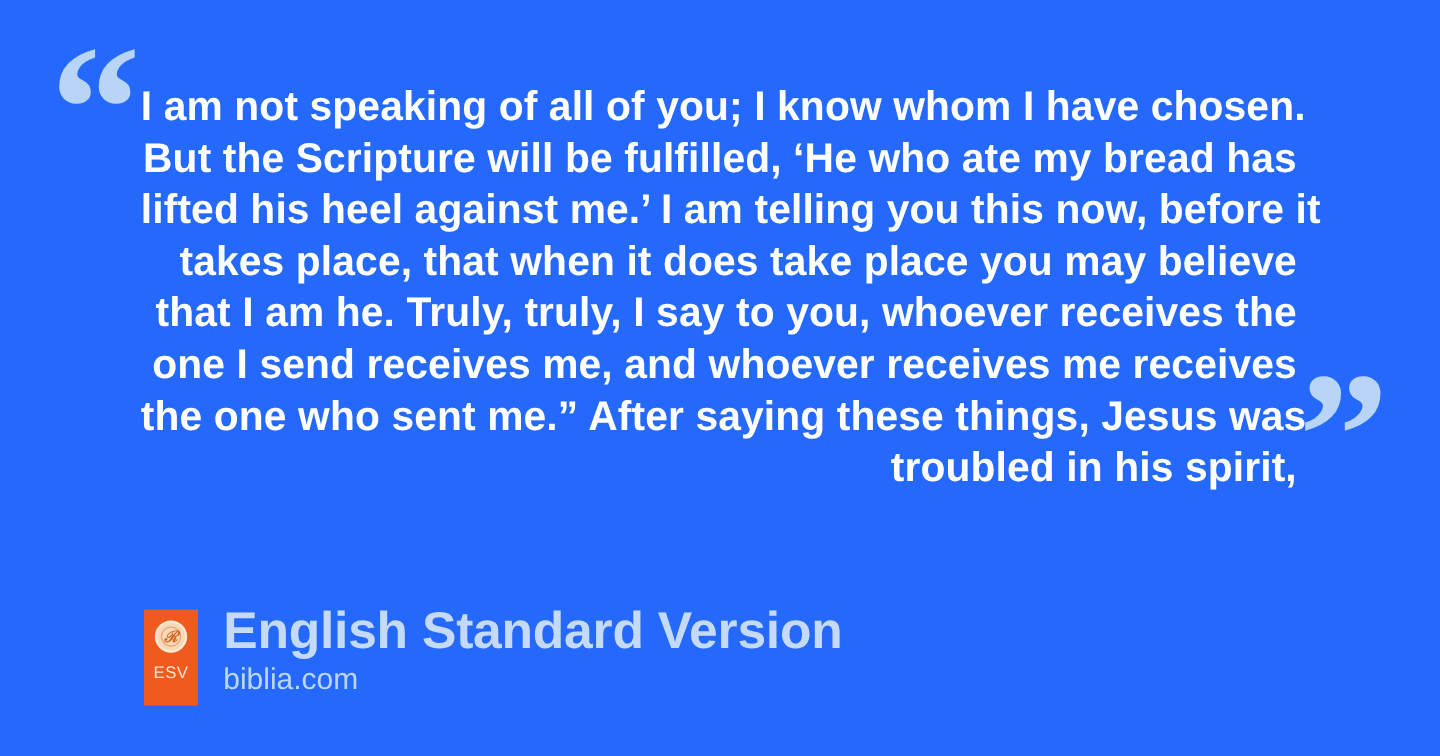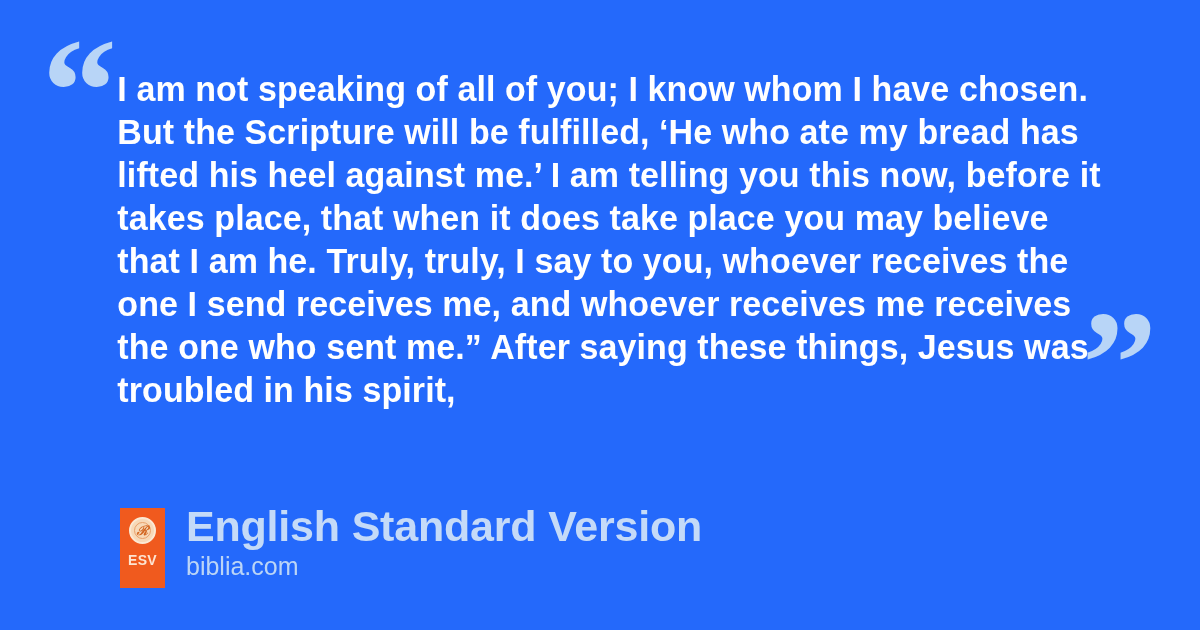--- a/index.html
+++ b/index.html
@@ -42,21 +42,21 @@
     top: 288px;
     font-size: 150px;
   }
 
   
   .quote-block {
     position: absolute;
     left: 110px;
     top: 68px;
     width: 978px;
-    text-align: left;
+    text-align: right;
   }
   .quote-line {
     display: block;
     color: #ffffff;
     font-family: "Liberation Sans Narrow", "Liberation Sans", sans-serif;
     font-weight: 700;
     font-size: 34.5px;
     line-height: 43px;
     letter-spacing: 0.1px;
     white-space: nowrap;
@@ -115,21 +115,21 @@
     color: #d2651f;
     line-height: 1;
     position: relative;
     z-index: 2;
   }
   .logo-abbr {
     margin-top: 9px;
     color: #fde4d2;
     font-family: "Liberation Sans", sans-serif;
     font-size: 14px;
-    font-weight: 700;
+    font-weight: 400;
     letter-spacing: 0.4px;
     line-height: 1;
   }
 
   .footer-text {
     margin-left: 21px;
     display: flex;
     flex-direction: column;
     justify-content: flex-start;
   }

